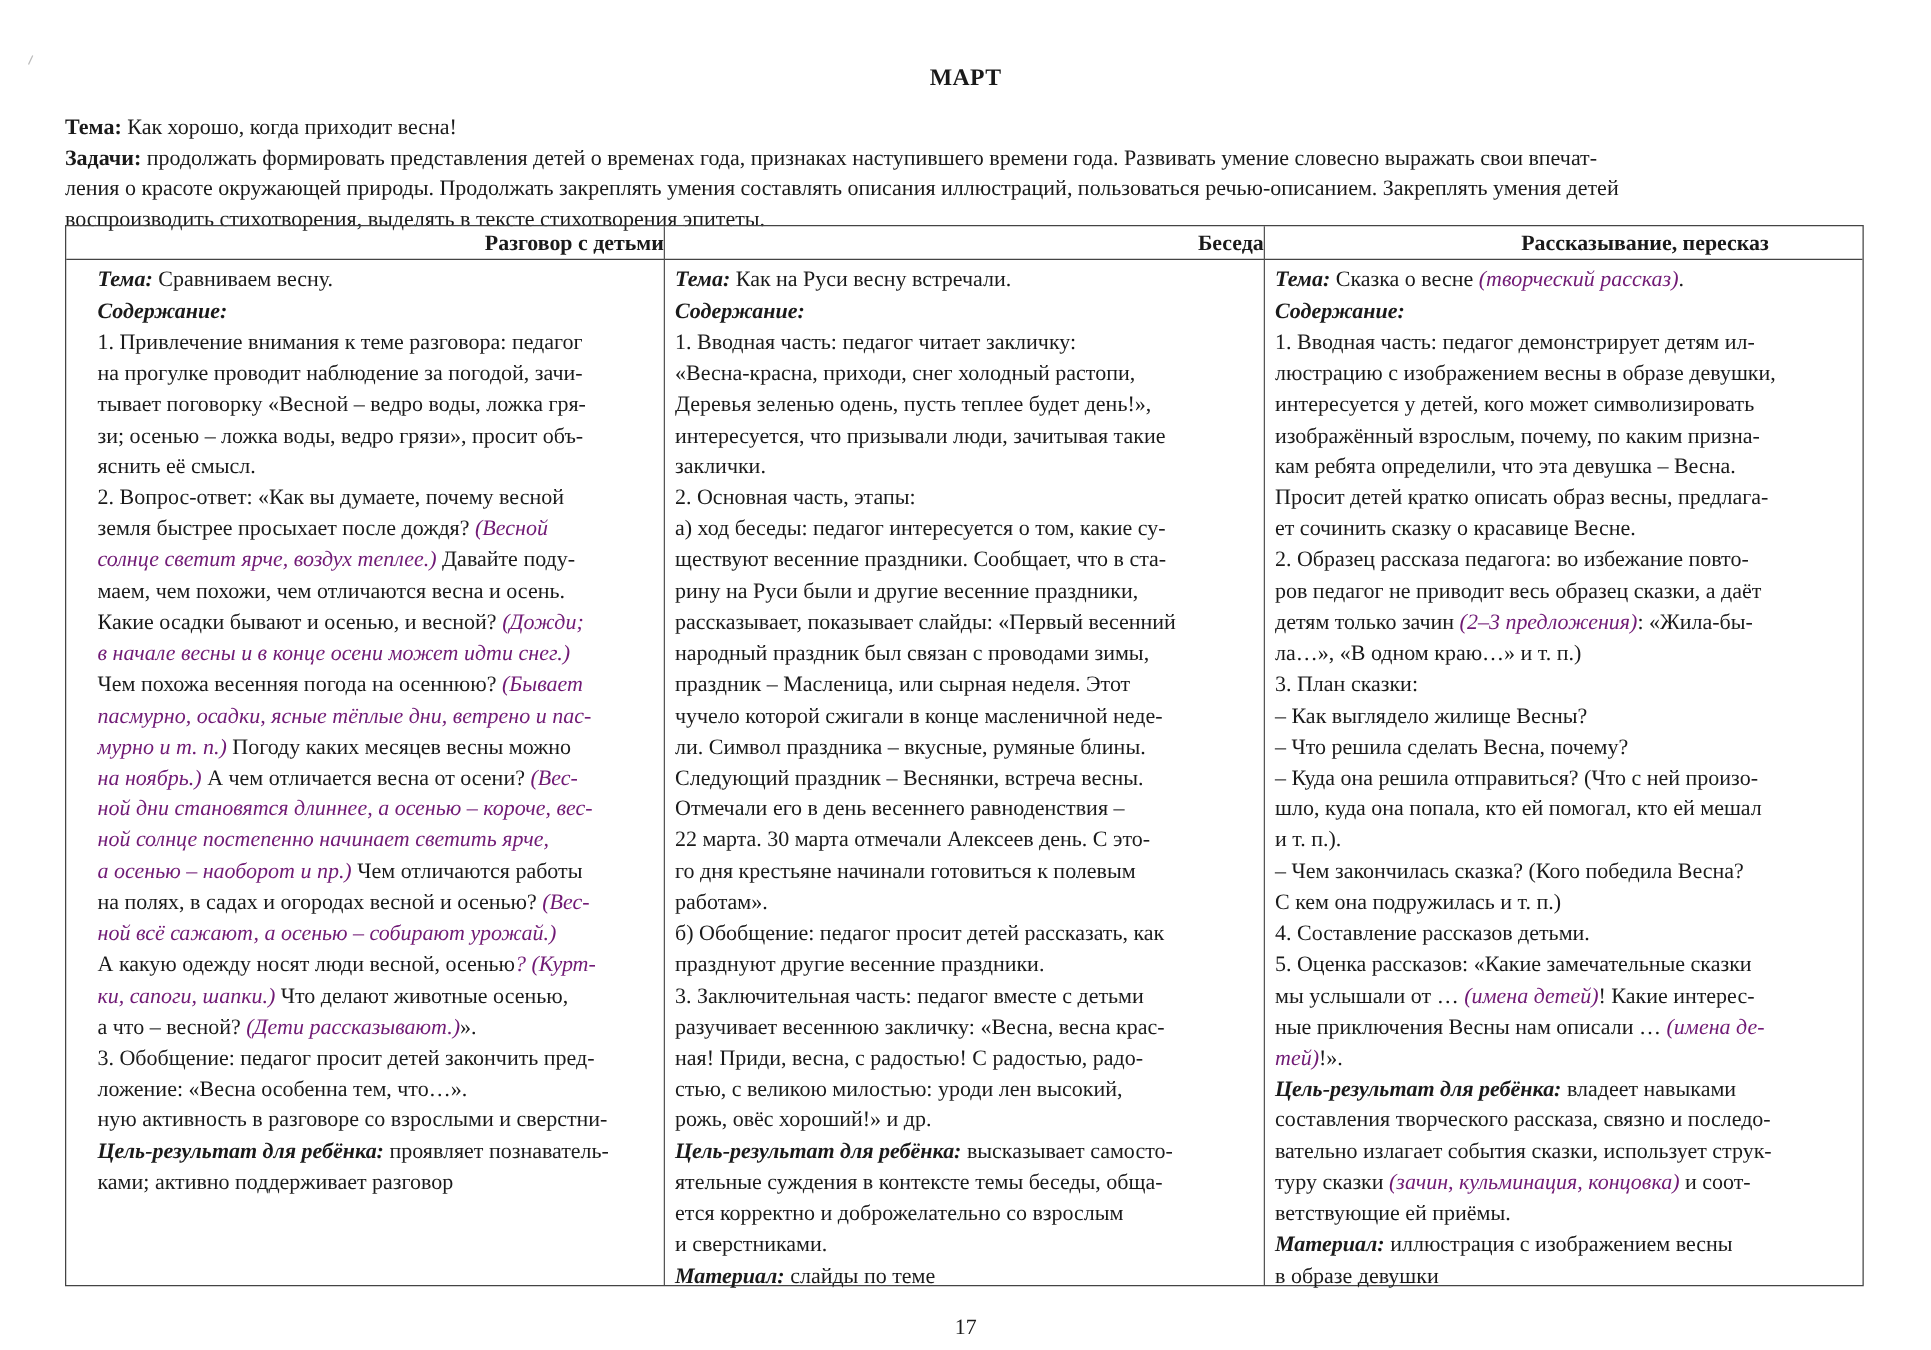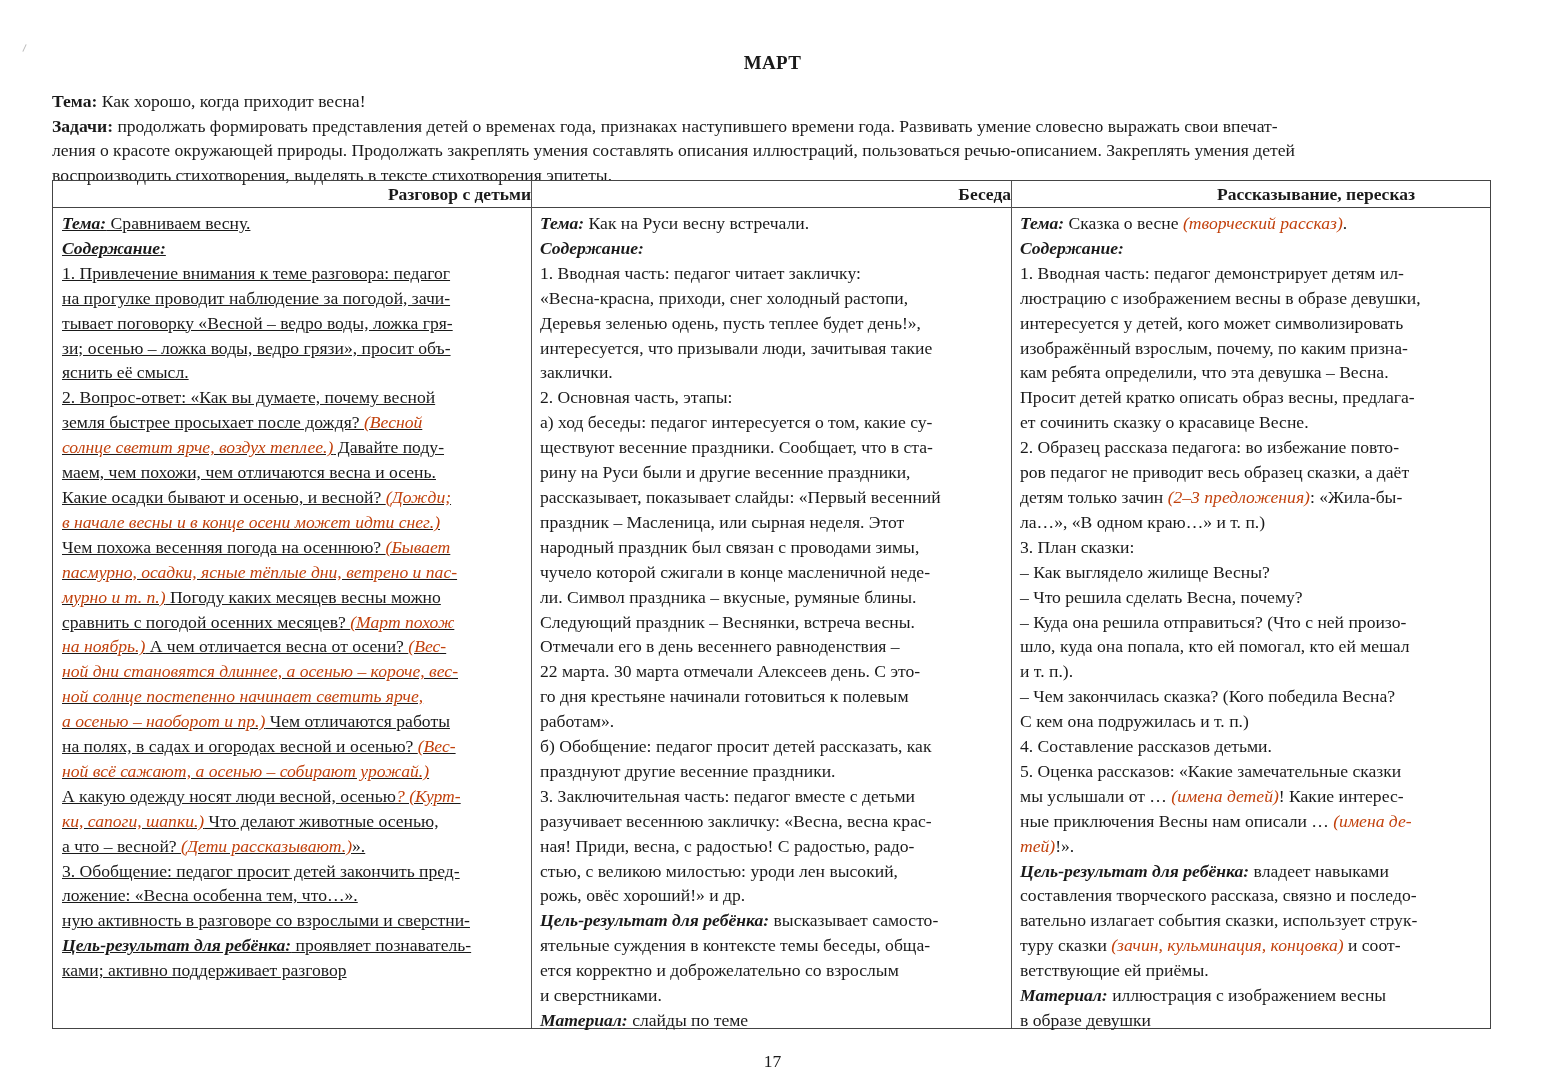--- a/index.html
+++ b/index.html
@@ -33,21 +33,21 @@
   .doc-table .vline {
     position: absolute; top: 0; bottom: 0; width: 0;
     border-left: 1.2px solid #555;
   }
   .cell {
     position: absolute; top: 27px; bottom: 0;
     padding: 3px 0 0 9px; box-sizing: border-box;
     font-size: 17.6px; line-height: 24.9px; white-space: nowrap;
   }
   .cell .line { display: block; }
-  .it { font-style: italic; color: #c2410c; }
+  .it { font-style: italic; color: #701a75; }
   .bi { font-style: italic; font-weight: bold; }
   .page-number {
     position: absolute; top: 1051px; left: 0; width: 1545px;
     text-align: center; font-size: 17.5px;
   }
   .smudge {
     position: absolute; left: 24px; top: 44px; width: 1px; height: 8px;
     background: #bbb; transform: rotate(25deg);
   }
 </style>
@@ -67,38 +67,37 @@
 
 <div class="doc-table">
   <div class="hdr-row">
     <div class="col-header" style="left:0;width:478px;">Разговор с детьми</div>
     <div class="col-header" style="left:478px;width:480px;">Беседа</div>
     <div class="col-header" style="left:958px;width:404px;">Рассказывание, пересказ</div>
   </div>
   <div class="vline" style="left:478px;"></div>
   <div class="vline" style="left:958px;"></div>
 
-  <div class="cell" style="left:0;width:478px;text-decoration:underline;">
+  <div class="cell" style="left:16px;width:478px;">
       <span class="line"><span class="bi">Тема:</span><span> Сравниваем весну.</span></span>
       <span class="line"><span class="bi">Содержание:</span></span>
       <span class="line"><span>1. Привлечение внимания к теме разговора: педагог</span></span>
       <span class="line"><span>на прогулке проводит наблюдение за погодой, зачи-</span></span>
       <span class="line"><span>тывает поговорку «Весной – ведро воды, ложка гря-</span></span>
       <span class="line"><span>зи; осенью – ложка воды, ведро грязи», просит объ-</span></span>
       <span class="line"><span>яснить её смысл.</span></span>
       <span class="line"><span>2. Вопрос-ответ: «Как вы думаете, почему весной</span></span>
       <span class="line"><span>земля быстрее просыхает после дождя? </span><span class="it">(Весной</span></span>
       <span class="line"><span class="it">солнце светит ярче, воздух теплее.)</span><span> Давайте поду-</span></span>
       <span class="line"><span>маем, чем похожи, чем отличаются весна и осень.</span></span>
       <span class="line"><span>Какие осадки бывают и осенью, и весной? </span><span class="it">(Дожди;</span></span>
       <span class="line"><span class="it">в начале весны и в конце осени может идти снег.)</span></span>
       <span class="line"><span>Чем похожа весенняя погода на осеннюю? </span><span class="it">(Бывает</span></span>
       <span class="line"><span class="it">пасмурно, осадки, ясные тёплые дни, ветрено и пас-</span></span>
       <span class="line"><span class="it">мурно и т. п.)</span><span> Погоду каких месяцев весны можно</span></span>
-      <span class="line"><span>сравнить с погодой осенних месяцев? </span><span class="it">(Март похож</span></span>
       <span class="line"><span class="it">на ноябрь.)</span><span> А чем отличается весна от осени? </span><span class="it">(Вес-</span></span>
       <span class="line"><span class="it">ной дни становятся длиннее, а осенью – короче, вес-</span></span>
       <span class="line"><span class="it">ной солнце постепенно начинает светить ярче,</span></span>
       <span class="line"><span class="it">а осенью – наоборот и пр.)</span><span> Чем отличаются работы</span></span>
       <span class="line"><span>на полях, в садах и огородах весной и осенью? </span><span class="it">(Вес-</span></span>
       <span class="line"><span class="it">ной всё сажают, а осенью – собирают урожай.)</span></span>
       <span class="line"><span>А какую одежду носят люди весной, осенью</span><span class="it">? (Курт-</span></span>
       <span class="line"><span class="it">ки, сапоги, шапки.)</span><span> Что делают животные осенью,</span></span>
       <span class="line"><span>а что – весной? </span><span class="it">(Дети рассказывают.)</span><span>».</span></span>
       <span class="line"><span>3. Обобщение:  педагог просит детей закончить пред-</span></span>
@@ -113,22 +112,22 @@
       <span class="line"><span>1. Вводная часть: педагог читает закличку:</span></span>
       <span class="line"><span>«Весна-красна, приходи, снег холодный растопи,</span></span>
       <span class="line"><span>Деревья зеленью одень, пусть теплее будет день!»,</span></span>
       <span class="line"><span>интересуется, что призывали люди, зачитывая такие</span></span>
       <span class="line"><span>заклички.</span></span>
       <span class="line"><span>2. Основная часть, этапы:</span></span>
       <span class="line"><span>а) ход беседы: педагог интересуется о том, какие су-</span></span>
       <span class="line"><span>ществуют весенние праздники. Сообщает, что в ста-</span></span>
       <span class="line"><span>рину на Руси были и другие весенние праздники,</span></span>
       <span class="line"><span>рассказывает, показывает слайды: «Первый весенний</span></span>
+      <span class="line"><span>народный праздник был связан с проводами зимы,</span></span>
       <span class="line"><span>праздник – Масленица, или сырная неделя. Этот</span></span>
-      <span class="line"><span>народный праздник был связан с проводами зимы,</span></span>
       <span class="line"><span>чучело которой сжигали в конце масленичной неде-</span></span>
       <span class="line"><span>ли. Символ праздника – вкусные, румяные блины.</span></span>
       <span class="line"><span>Следующий праздник – Веснянки, встреча весны.</span></span>
       <span class="line"><span>Отмечали его в день весеннего равноденствия –</span></span>
       <span class="line"><span>22 марта. 30 марта отмечали Алексеев день. С это-</span></span>
       <span class="line"><span>го дня крестьяне начинали готовиться к полевым</span></span>
       <span class="line"><span>работам».</span></span>
       <span class="line"><span>б) Обобщение: педагог просит детей рассказать, как</span></span>
       <span class="line"><span>празднуют другие весенние праздники.</span></span>
       <span class="line"><span>3. Заключительная часть: педагог вместе с детьми</span></span>

